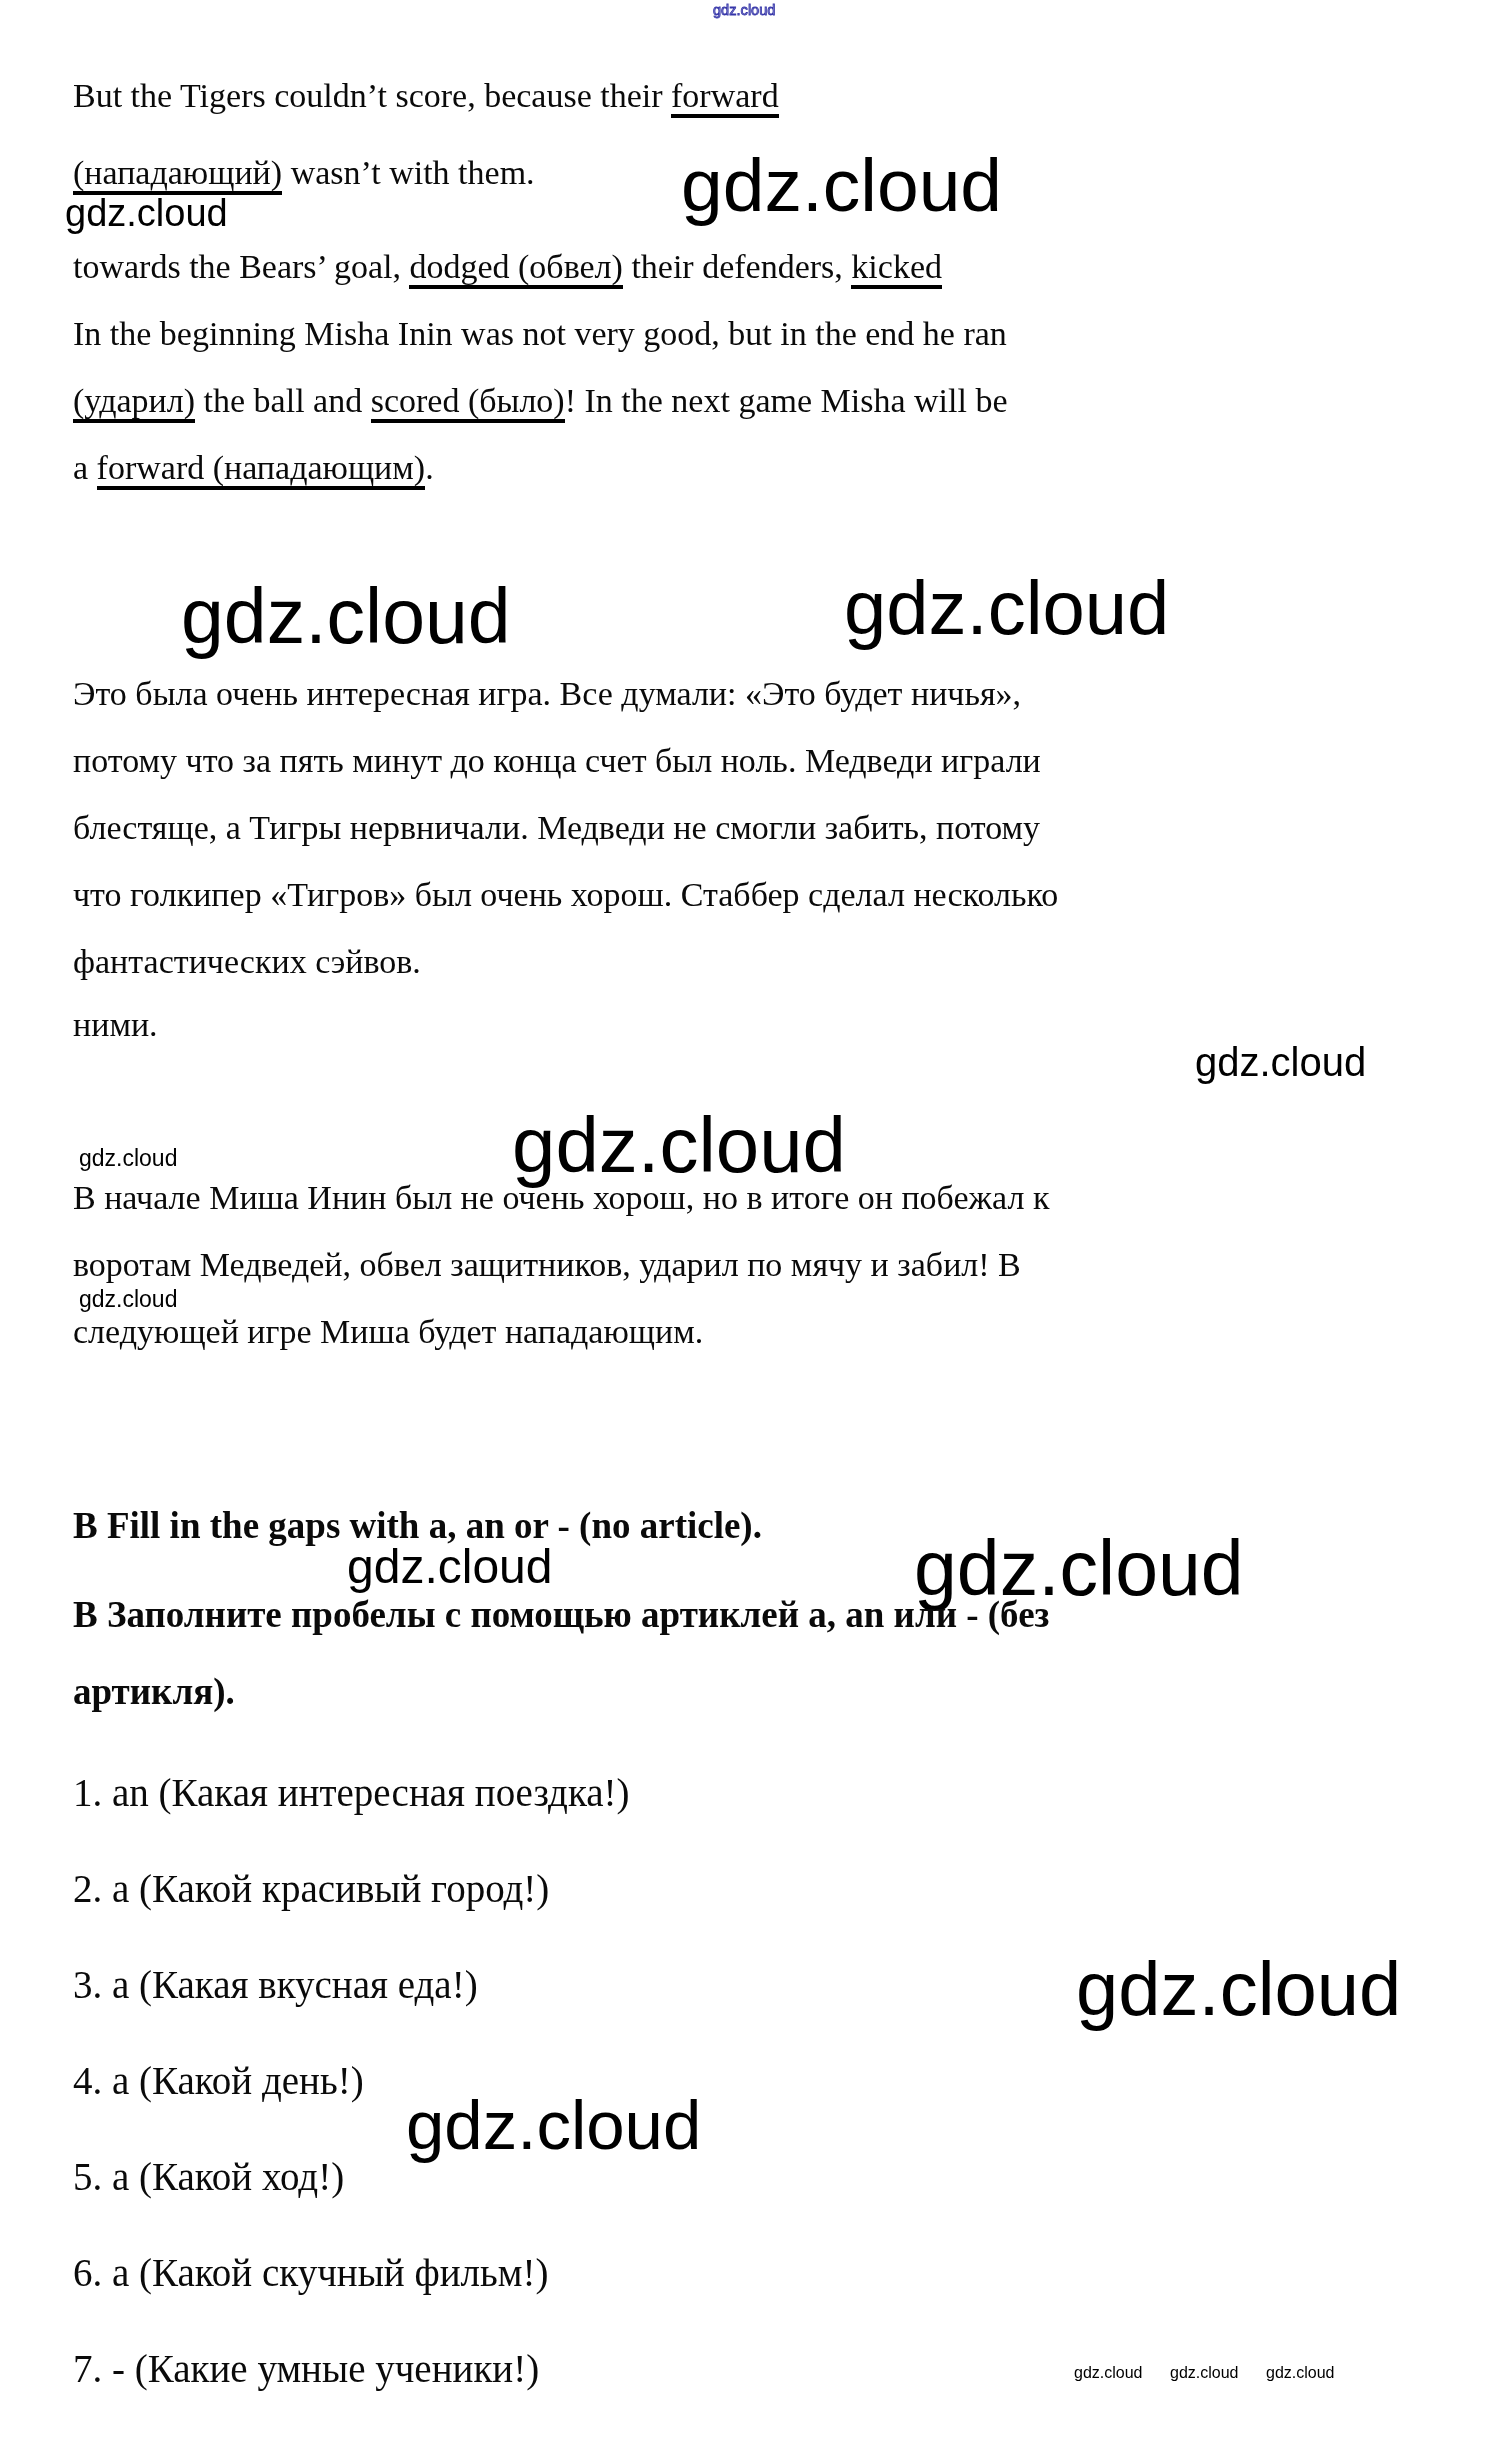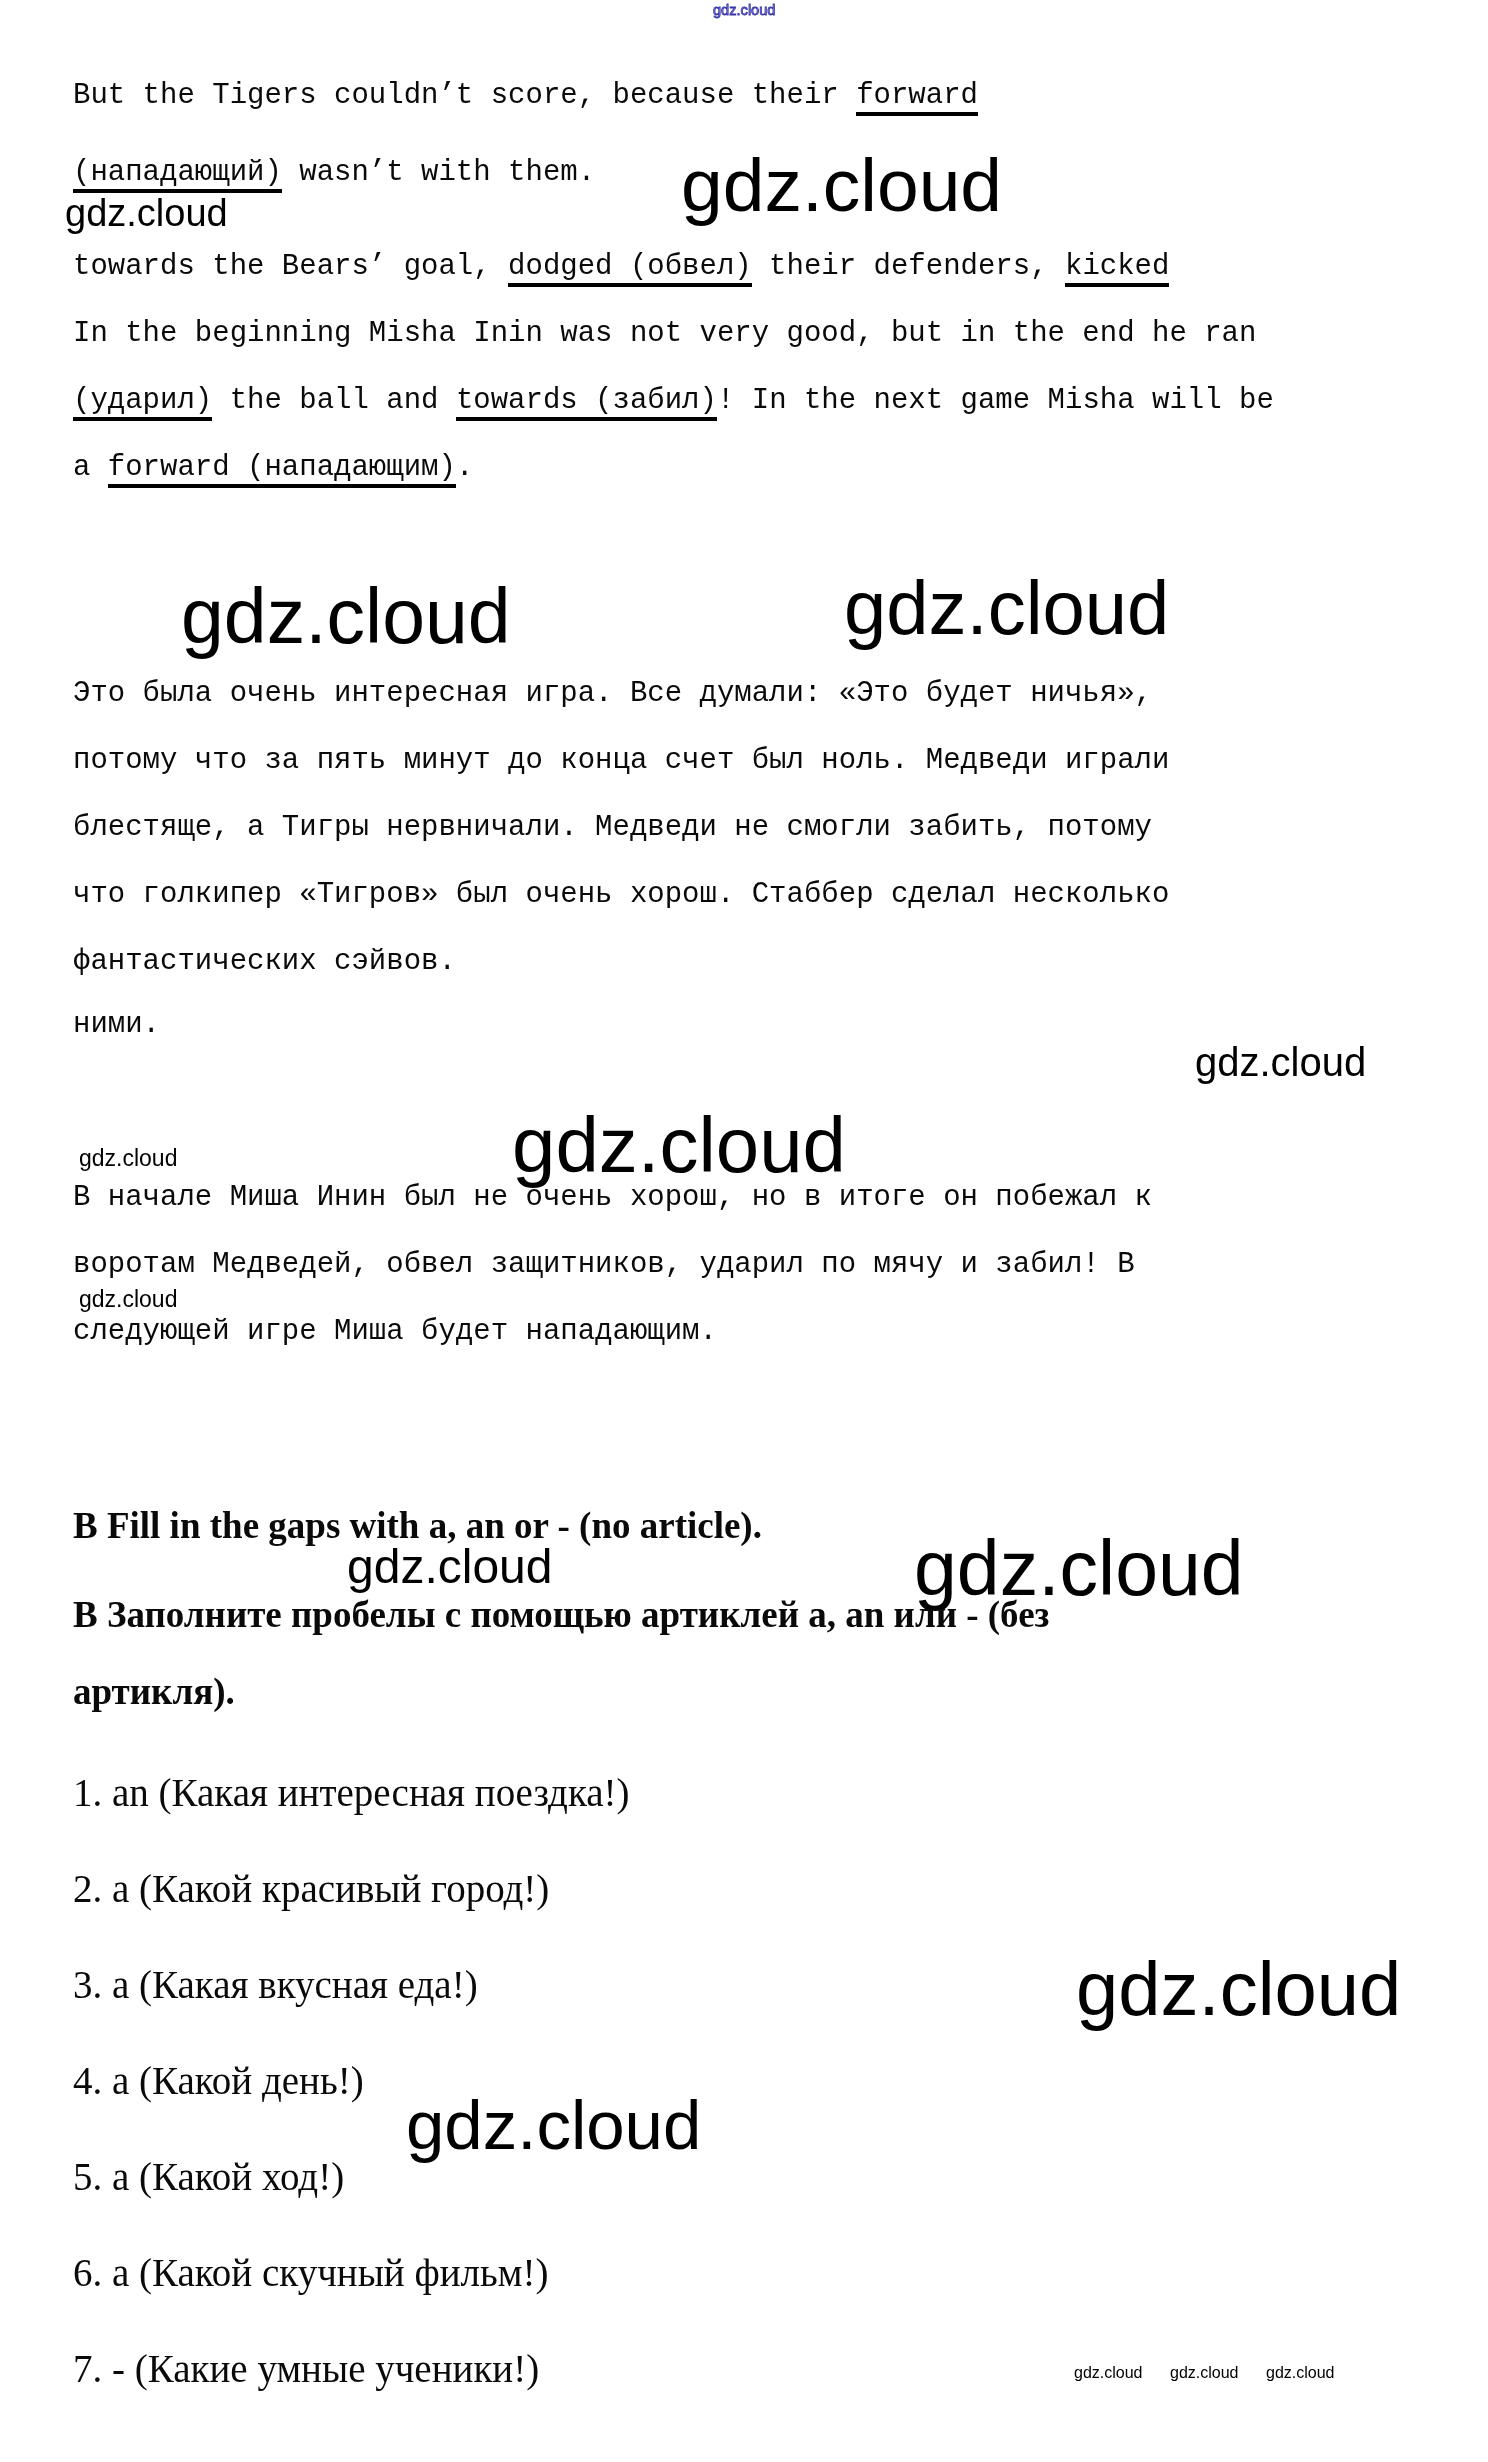--- a/index.html
+++ b/index.html
@@ -11,24 +11,23 @@
     background: #ffffff;
     overflow: hidden;
     font-family: "Liberation Serif", "DejaVu Serif", serif;
     color: #0a0a0a;
   }
   
   .para {
     position: absolute;
     left: 73px;
     width: 1368px;
-    font-size: 29px;
+    font-size: 34px;
     line-height: 67px;
     letter-spacing: 0px;
-    font-family: Liberation Mono, monospace;
   }
   .para .ln, .heading .ln, .answers .ln { white-space: nowrap; }
   #p1 { top: 57px; line-height: 77px; }
   #p2 { top: 233px; }
   #p3 { top: 660px; }
   #p4 { top: 991px; }
   #p5 { top: 1164px; }
   .ul { border-bottom: 4.6px solid #000; }
   .heading {
     position: absolute;
@@ -96,21 +95,21 @@
   <div class="wm" id="wm-bot-2">gdz.cloud</div>
   <div class="wm" id="wm-bot-3">gdz.cloud</div>
 
   <div class="para" id="p1">
       <div class="ln"><span>But the Tigers couldn’t score, because their </span><span class="ul">forward</span></div>
       <div class="ln"><span class="ul">(нападающий)</span><span> wasn’t with them.</span></div>
     </div>
   <div class="para" id="p2">
       <div class="ln"><span>towards the Bears’ goal, </span><span class="ul">dodged (обвел)</span><span> their defenders, </span><span class="ul">kicked</span></div>
       <div class="ln"><span>In the beginning Misha Inin was not very good, but in the end he ran</span></div>
-      <div class="ln"><span class="ul">(ударил)</span><span> the ball and </span><span class="ul">towards (забил)</span><span>! In the next game Misha will be</span></div>
+      <div class="ln"><span class="ul">(ударил)</span><span> the ball and </span><span class="ul">scored (было)</span><span>! In the next game Misha will be</span></div>
       <div class="ln"><span>a </span><span class="ul">forward (нападающим)</span><span>.</span></div>
     </div>
 
   <div class="para" id="p3">
       <div class="ln"><span>Это была очень интересная игра. Все думали: «Это будет ничья»,</span></div>
       <div class="ln"><span>потому что за пять минут до конца счет был ноль. Медведи играли</span></div>
       <div class="ln"><span>блестяще, а Тигры нервничали. Медведи не смогли забить, потому</span></div>
       <div class="ln"><span>что голкипер «Тигров» был очень хорош. Стаббер сделал несколько</span></div>
       <div class="ln"><span>фантастических сэйвов.</span></div>
     </div>

